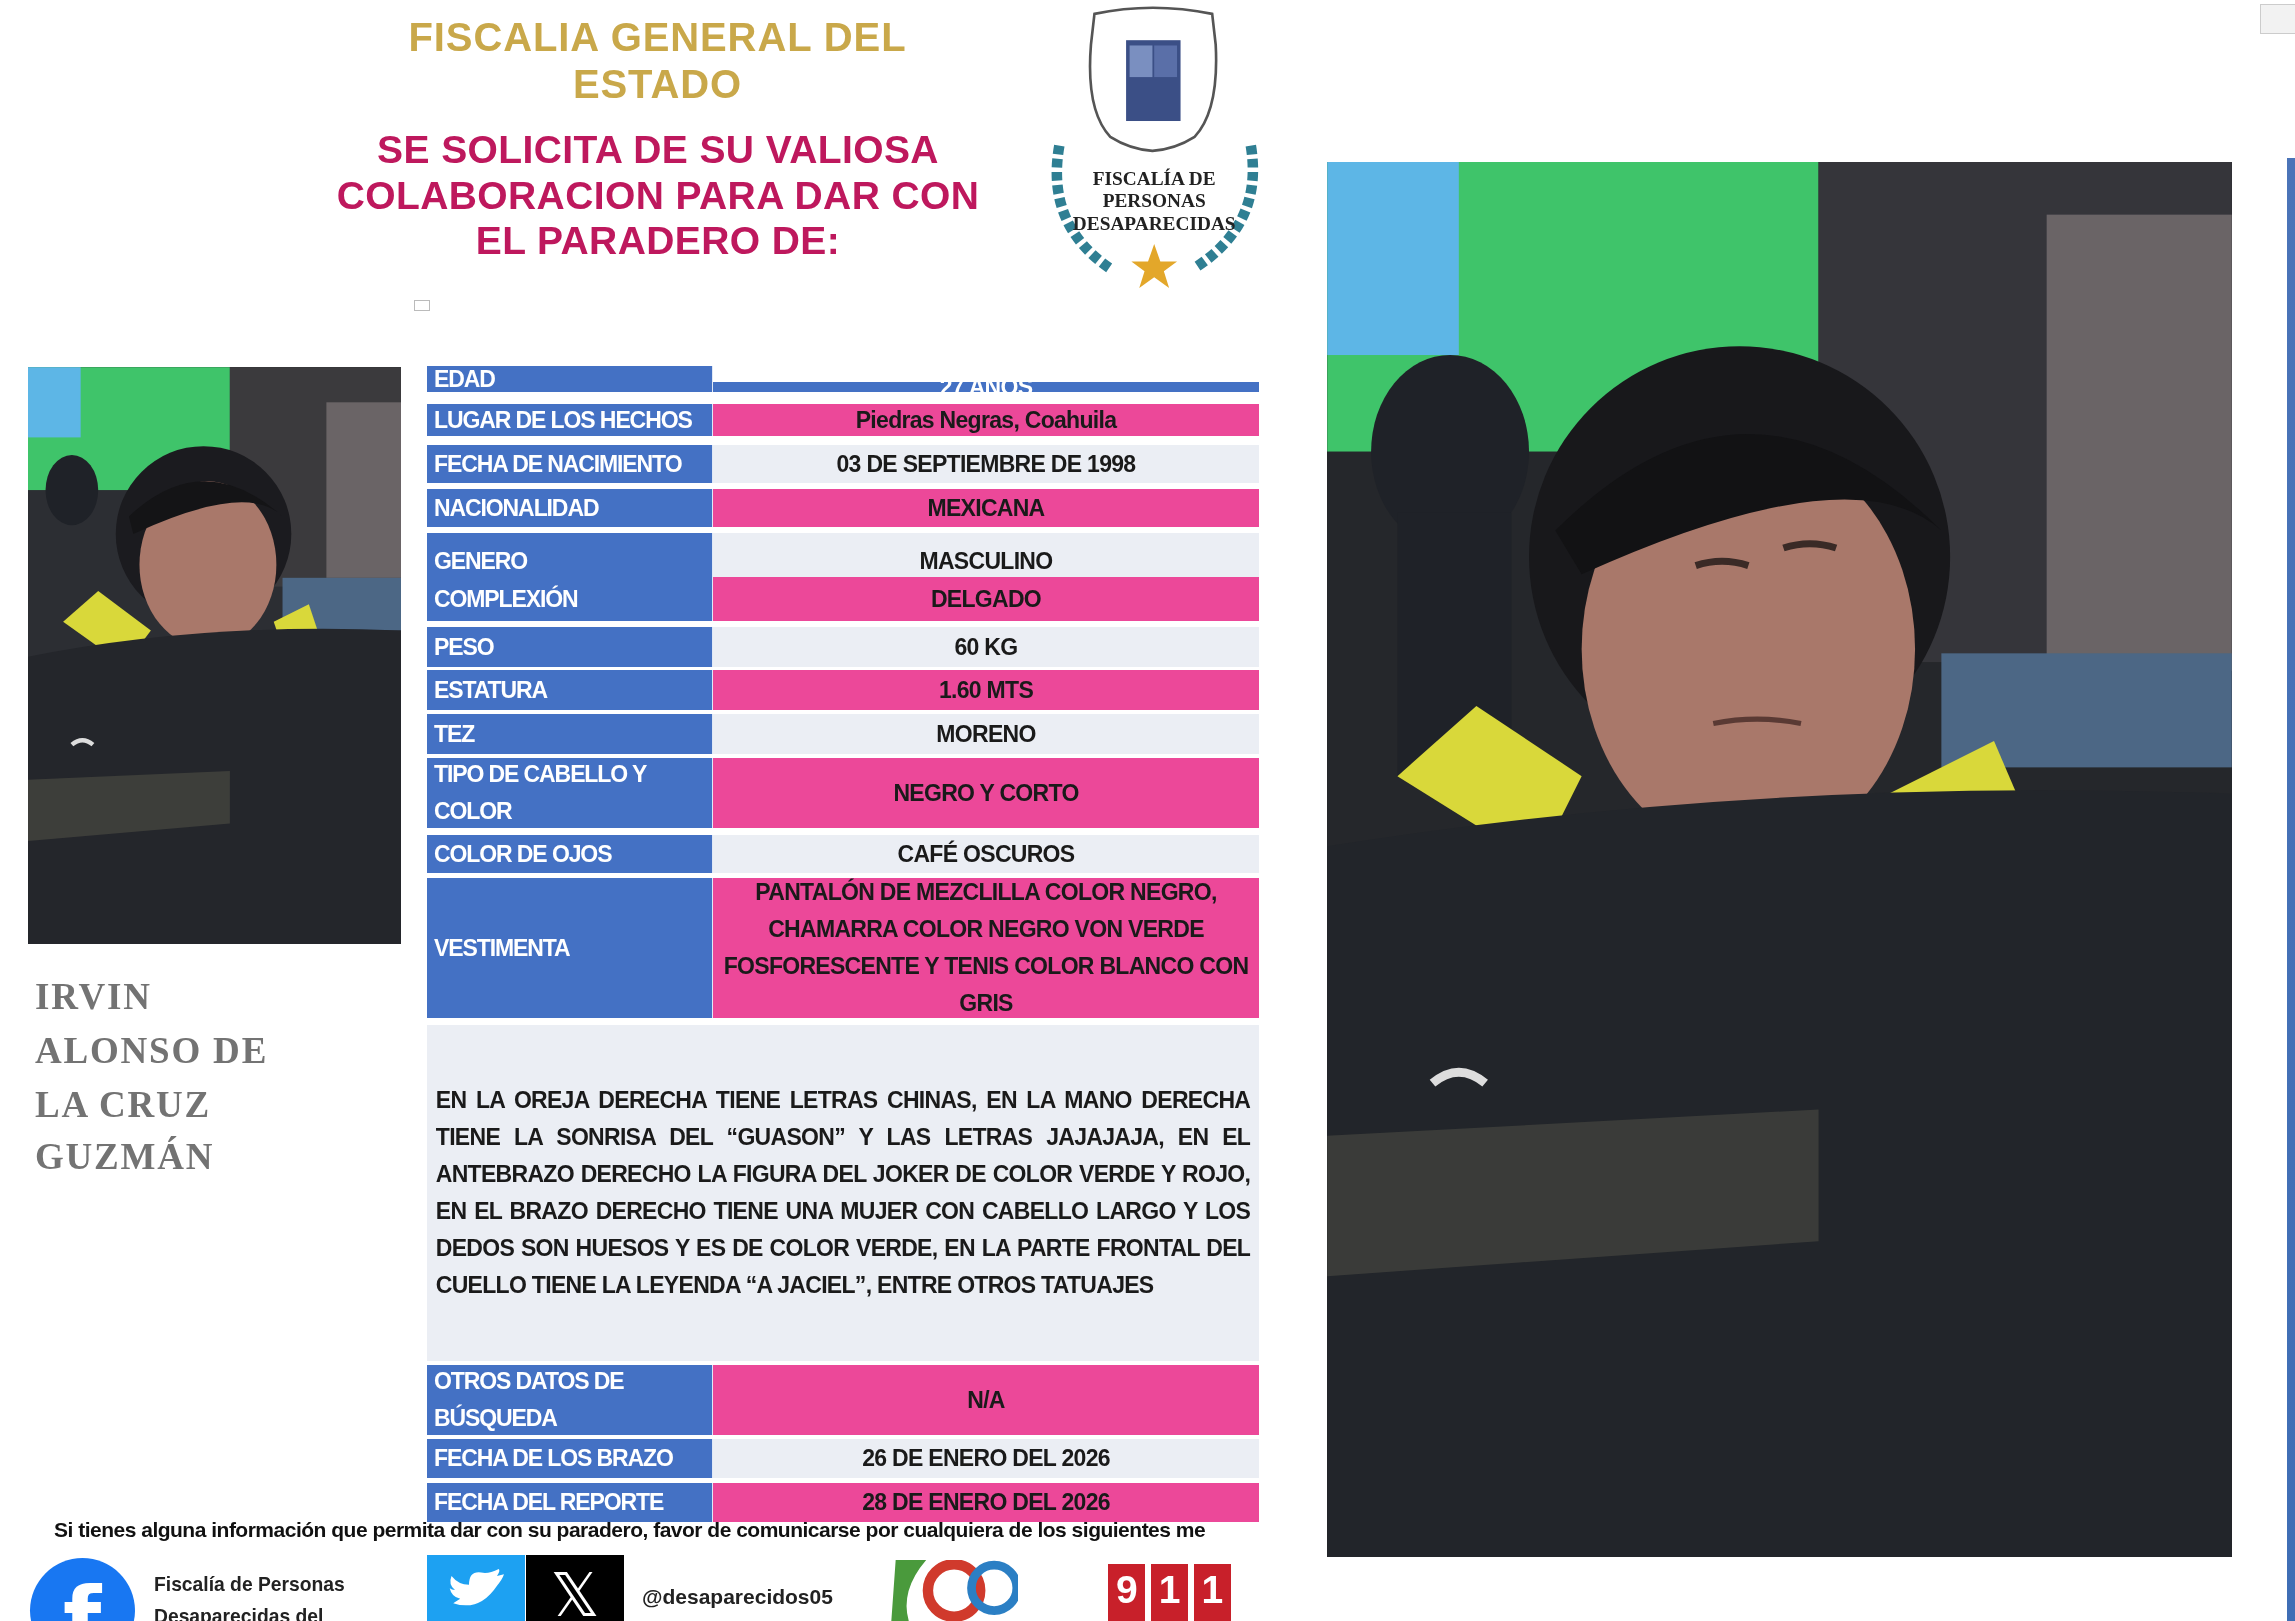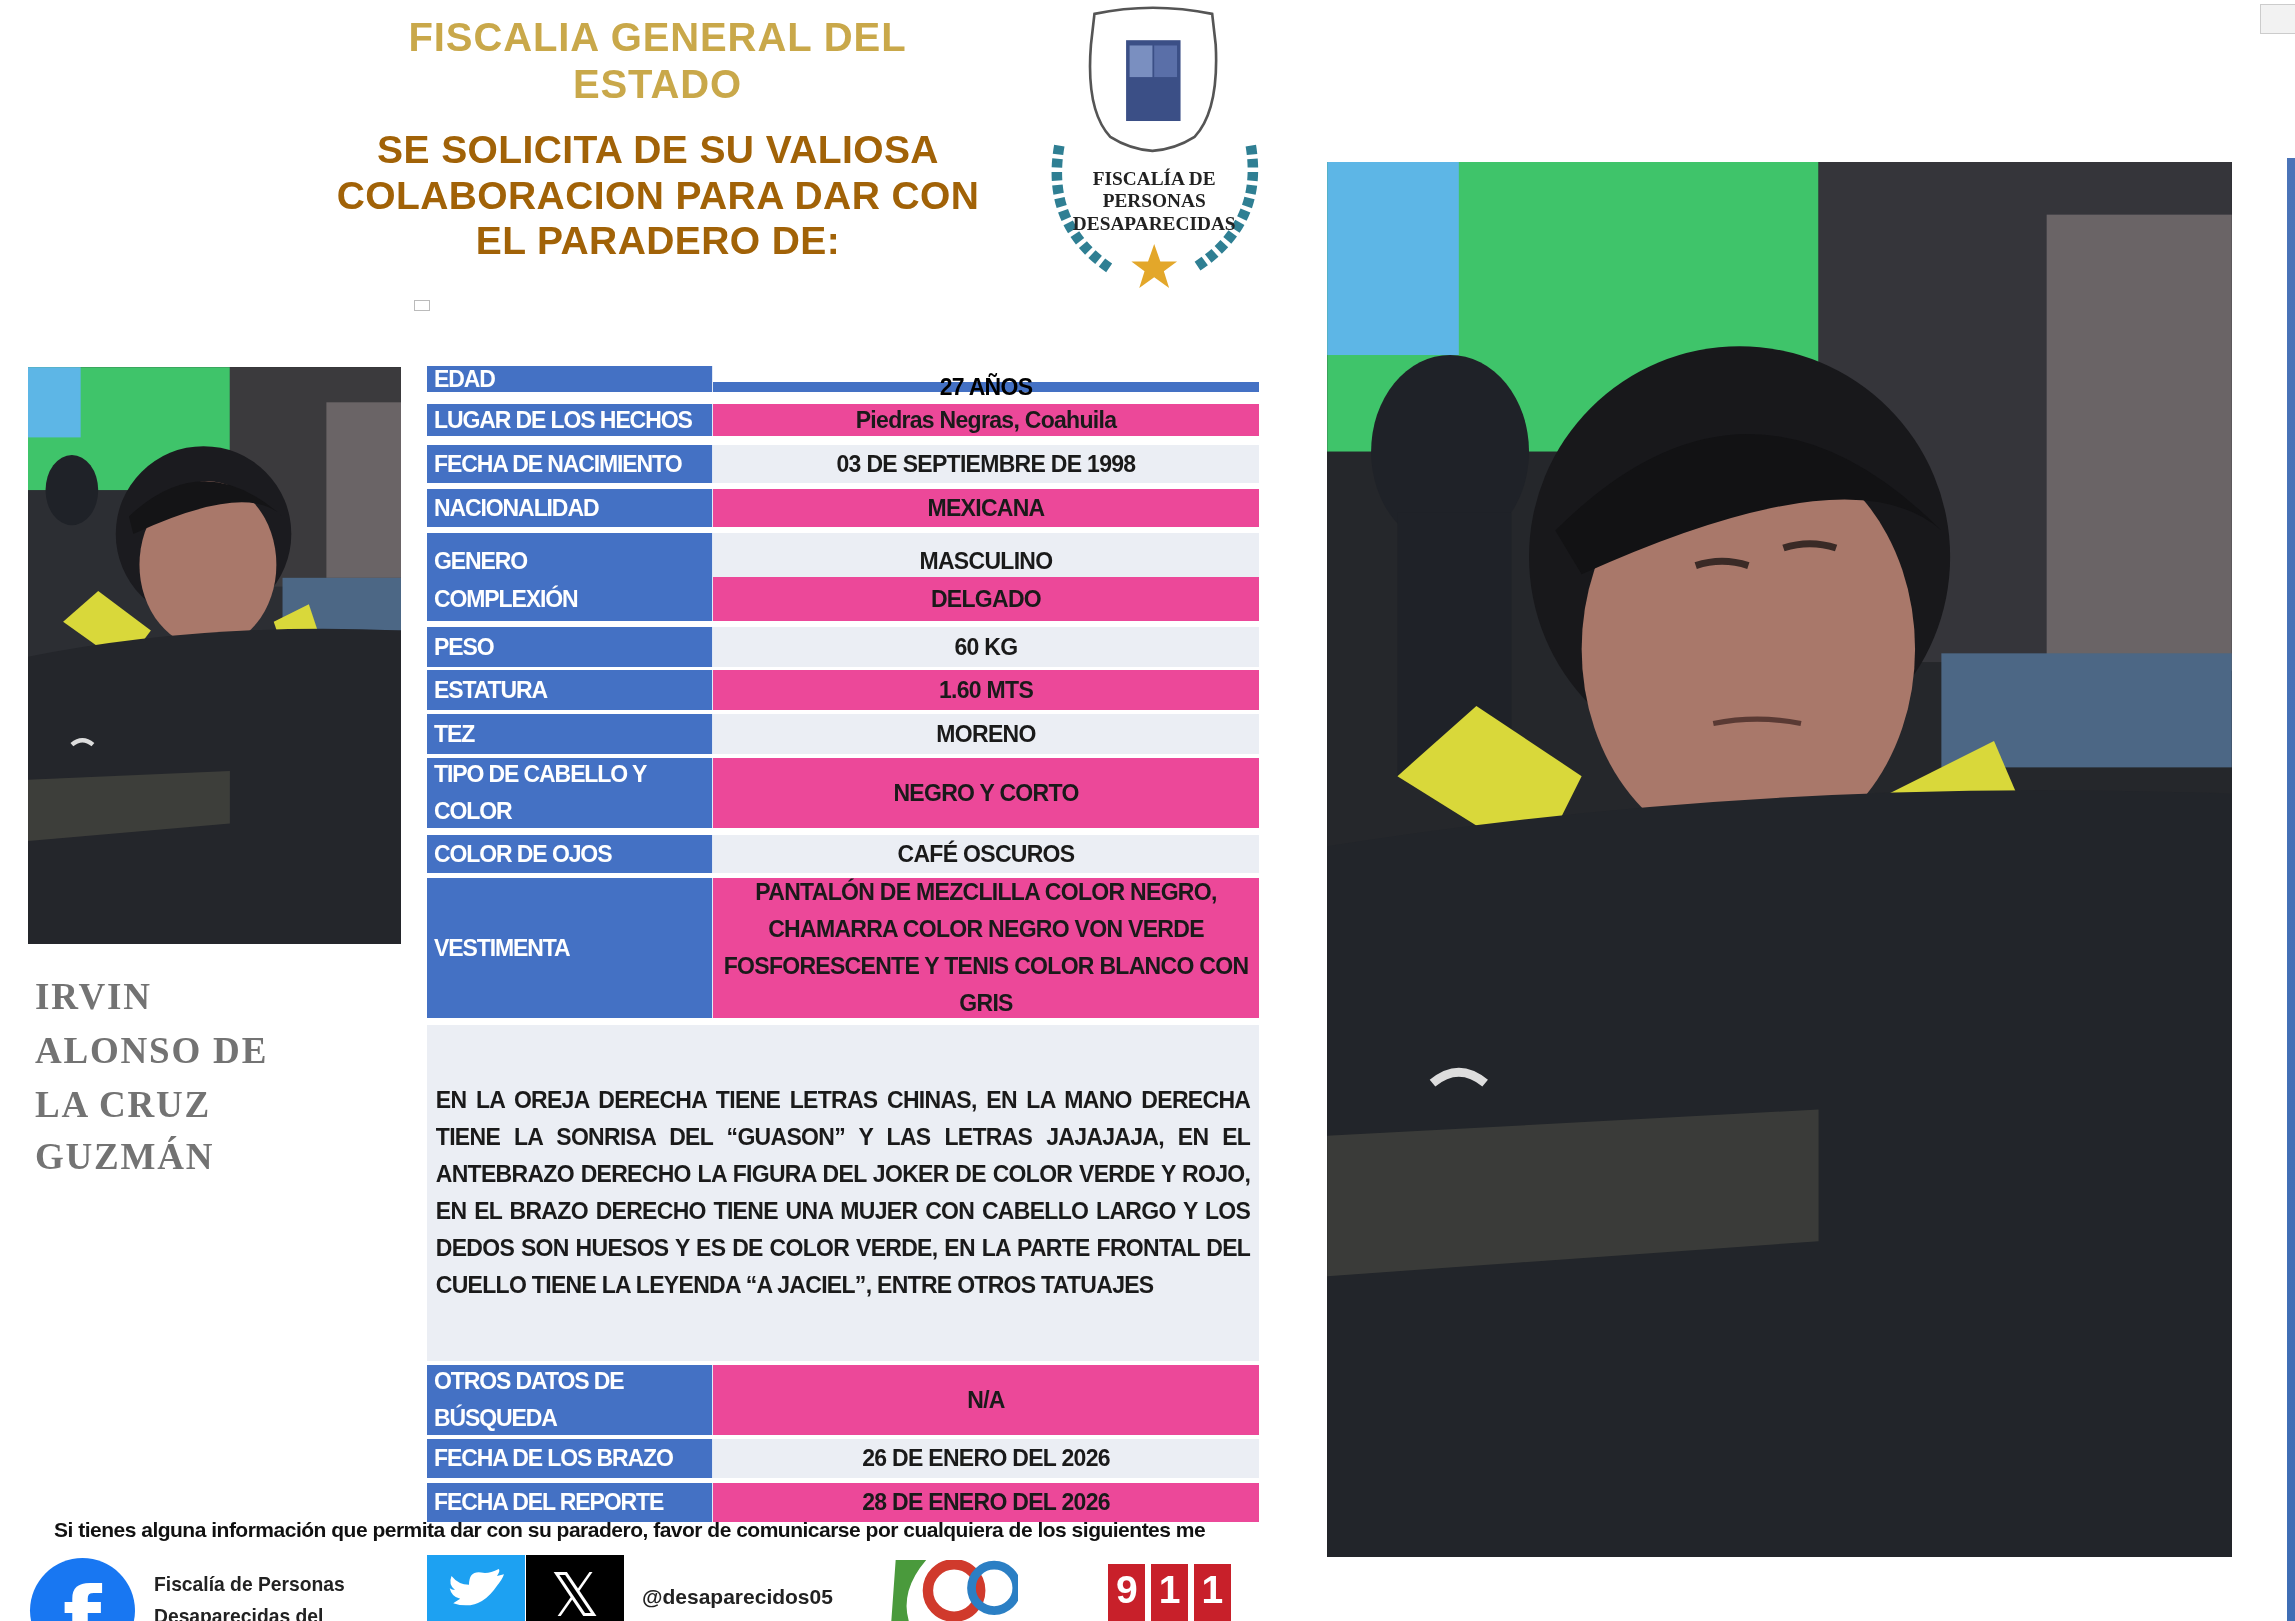--- a/index.html
+++ b/index.html
@@ -8,38 +8,38 @@
 
   .poster { position: absolute; left: 0; top: 0; width: 1264px; height: 1622px; background: #fff; overflow: hidden; }
 
   
   .logo { position: absolute; }
   .logo-left { left: 75px; top: 19.3px; width: 228px; height: 272px; }
   .logo-right { left: 1040px; top: 5.3px; width: 224px; height: 290px; }
   .header-title { position: absolute; left: 333px; width: 649px; text-align: center; color: #c9a84a; font-weight: bold; font-size: 40px; line-height: 47px; letter-spacing: 0.9px; }
   .header-title.l1 { top: 14px; }
   .header-title.l2 { top: 61px; }
-  .header-sub { position: absolute; left: 316px; width: 684px; text-align: center; color: #a16207; font-weight: bold; font-size: 39px; line-height: 46px; letter-spacing: 0.4px; }
+  .header-sub { position: absolute; left: 316px; width: 684px; text-align: center; color: #be185d; font-weight: bold; font-size: 39px; line-height: 46px; letter-spacing: 0.4px; }
   .header-sub.l1 { top: 127px; }
   .header-sub.l2 { top: 173px; }
   .header-sub.l3 { top: 218px; }
   .tiny-mark { position: absolute; left: 414px; top: 300px; width: 16px; height: 10.5px; border: 0.9px solid #bbb; }
 
   
   .small-photo { position: absolute; left: 28px; top: 367px; width: 373px; height: 577px; overflow: hidden; background: #2b2d31; }
   .person-name { position: absolute; left: 35px; width: 355px; text-align: left; color: #737373; font-weight: bold; font-size: 37px; line-height: 53px; letter-spacing: 1.8px; font-family: Liberation Serif, serif; }
 
   
   .tbl { position: absolute; left: 427px; top: 366px; width: 832px; }
   .row { position: absolute; left: 0; width: 832px; display: flex; }
   .row .lbl { width: 286px; background: #4471c4; color: #fff; font-weight: bold; font-size: 23px; letter-spacing: -1.1px; padding: 0 7px; display: flex; align-items: center; line-height: 37px; border-right: 1.8px solid #dfe8f6; }
   .row .val { flex: 1; color: #1a1a1a; font-weight: bold; font-size: 23px; letter-spacing: -0.7px; display: flex; align-items: center; justify-content: center; text-align: center; line-height: 37px; padding: 0 5.3px; }
   .row.alt-a .val { background: #ec4899; }
   .row.alt-b .val { background: #ebeef4; }
-  .row.header-row .val { background: #4471c4; color: #000000; margin-top: 16px; }
+  .row.header-row .val { background: #4471c4; color: #ffffff; margin-top: 16px; }
   .row .val.justify { justify-content: flex-start; text-align: justify; text-align-last: left; padding: 3.5px 8.8px; line-height: 37px; white-space: normal; overflow: hidden; }
   .row .val.multi { line-height: 37px; padding: 1.8px 8.8px; }
 
   
   .footer-note { position: absolute; left: 54px; top: 1518px; width: 1211px; white-space: nowrap; overflow: hidden; font-weight: bold; font-size: 21px; color: #111; letter-spacing: -0.5px; }
   .fb-icon { position: absolute; left: 30px; top: 1558px; width: 105px; height: 105px; border-radius: 50%; background: #1877f2; }
   .fb-icon span { position: absolute; left: 33px; top: 8.8px; color: #fff; font-weight: bold; font-size: 88px; font-family: "DejaVu Sans", sans-serif; }
   .fb-label { position: absolute; left: 154px; top: 1569px; font-weight: bold; font-size: 19.3px; line-height: 32px; color: #222; width: 202px; }
   .tw-icon { position: absolute; left: 427px; top: 1555px; width: 98px; height: 70px; background: #1da1f2; }
   .x-icon { position: absolute; left: 526px; top: 1555px; width: 98px; height: 70px; background: #000; color: #fff; font-size: 61px; text-align: center; line-height: 79px; font-family: "DejaVu Sans", sans-serif; }

